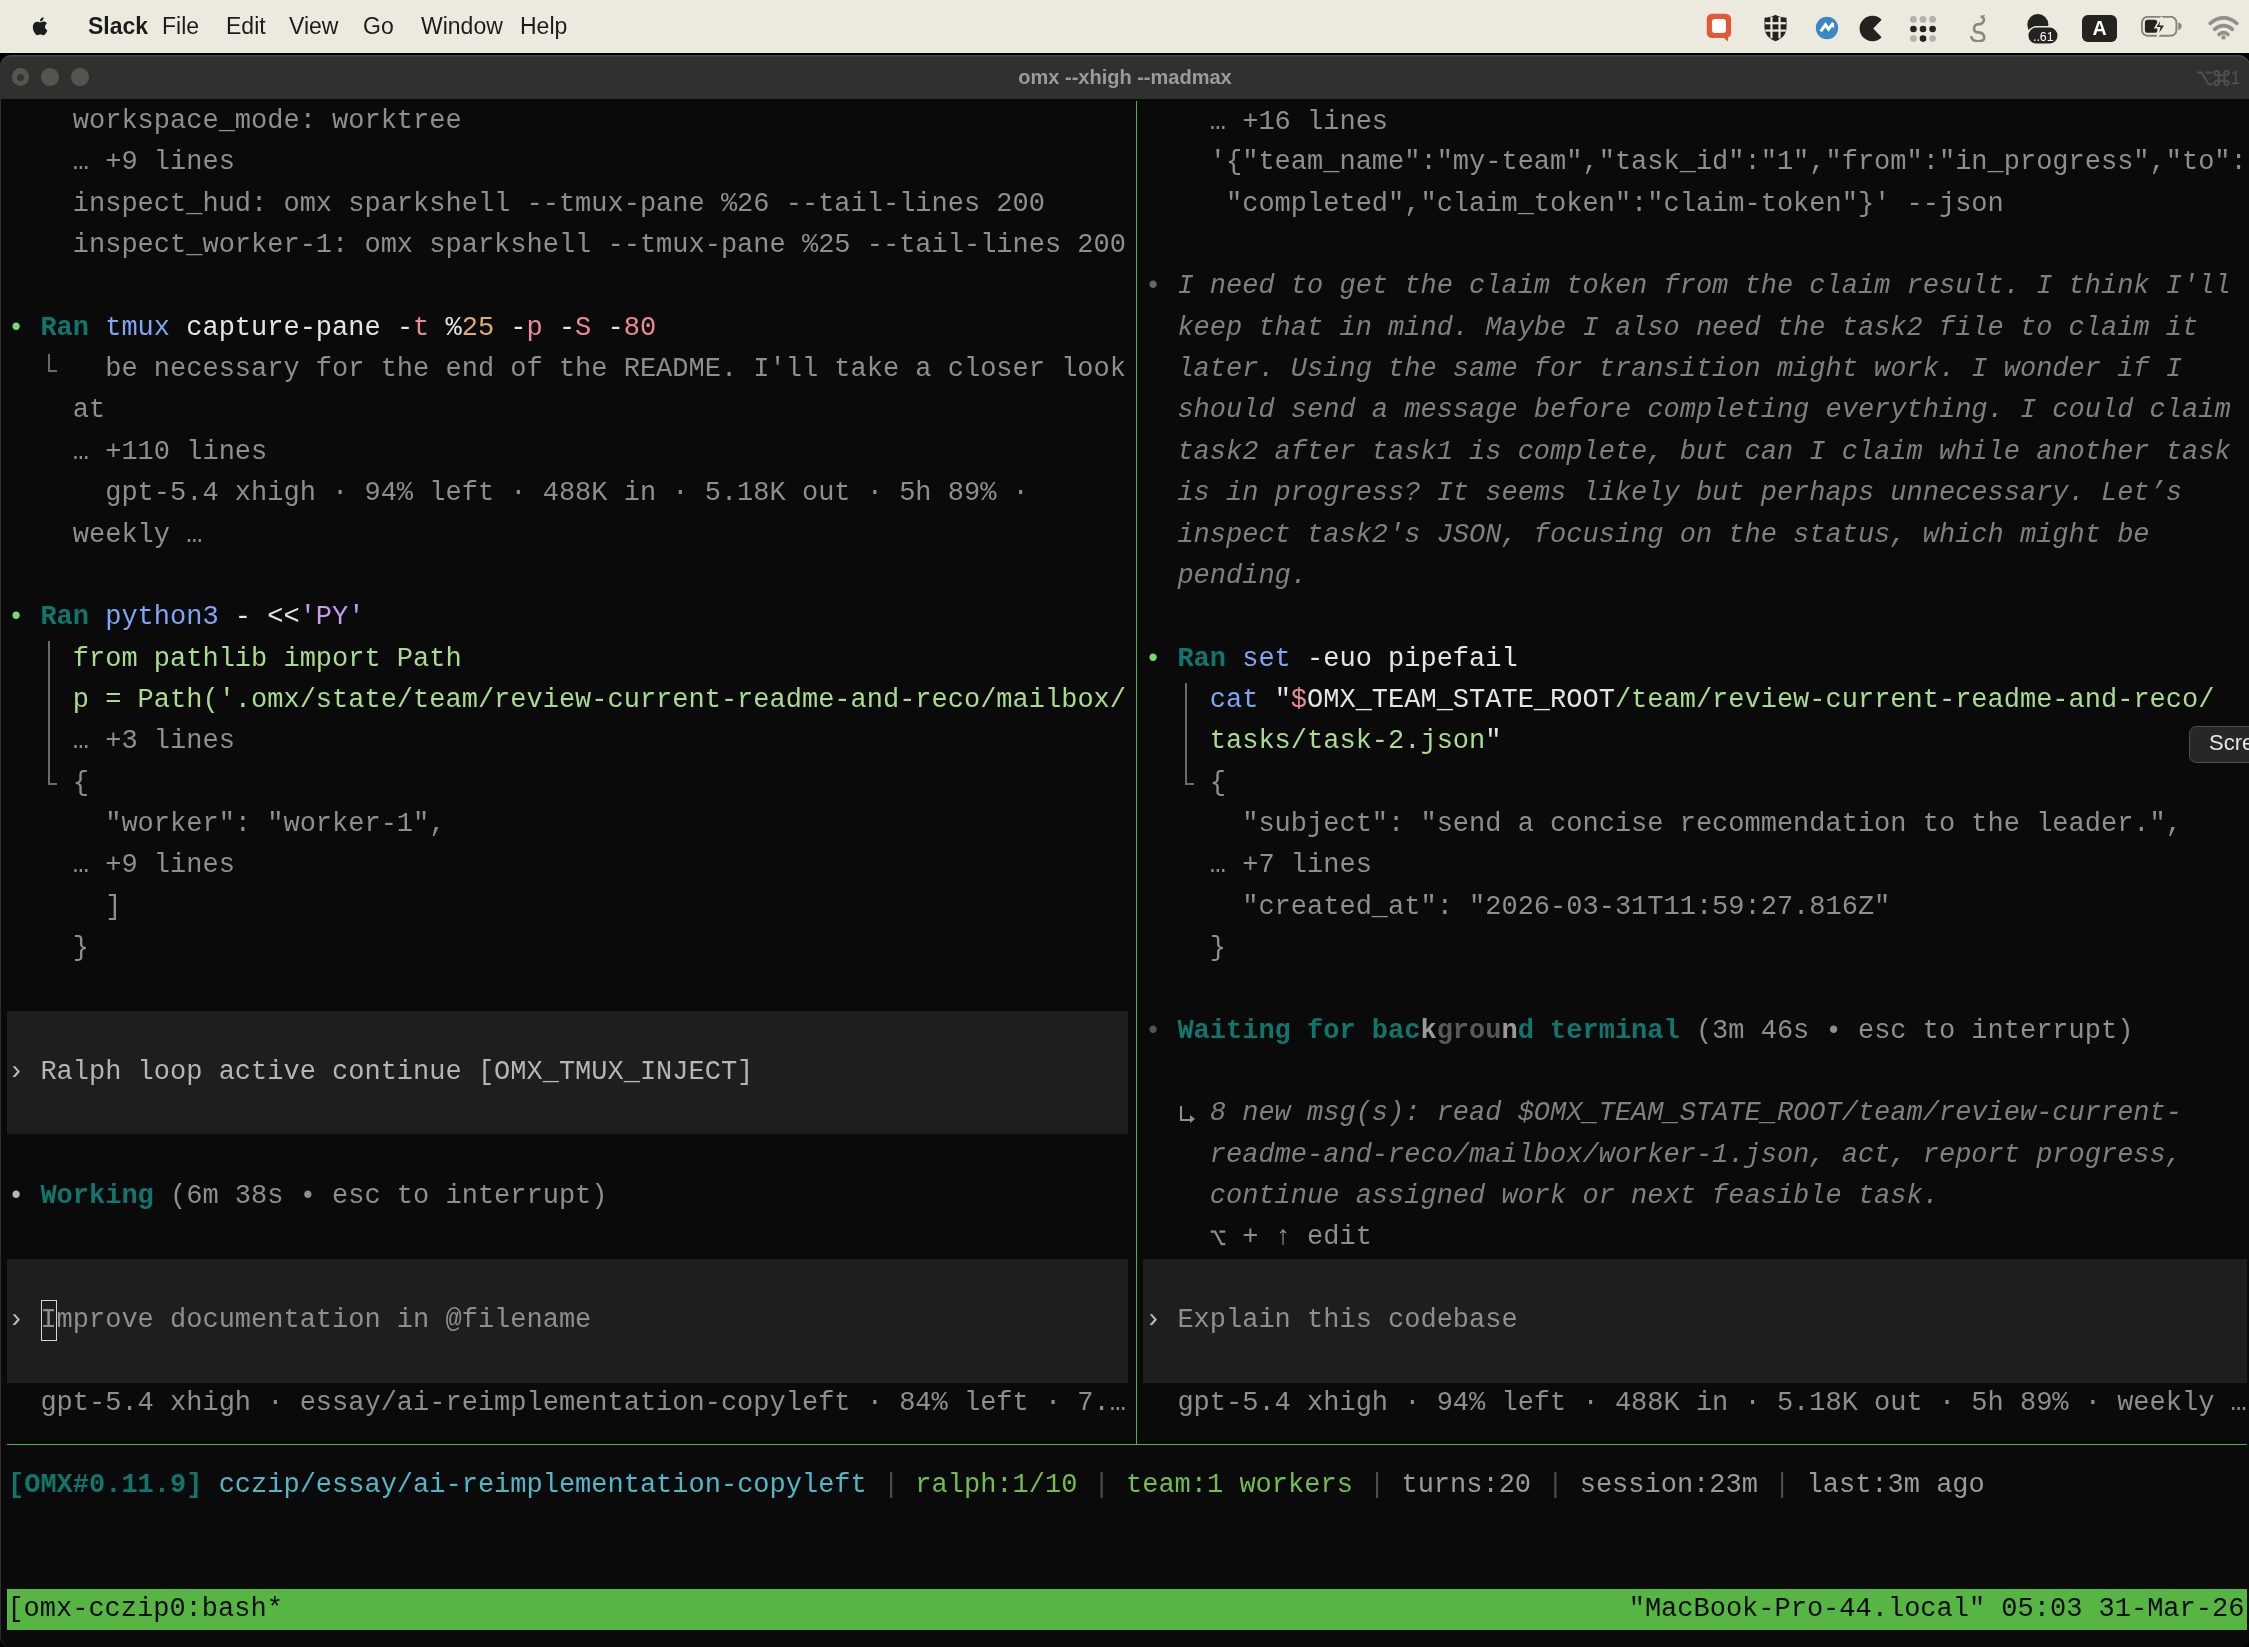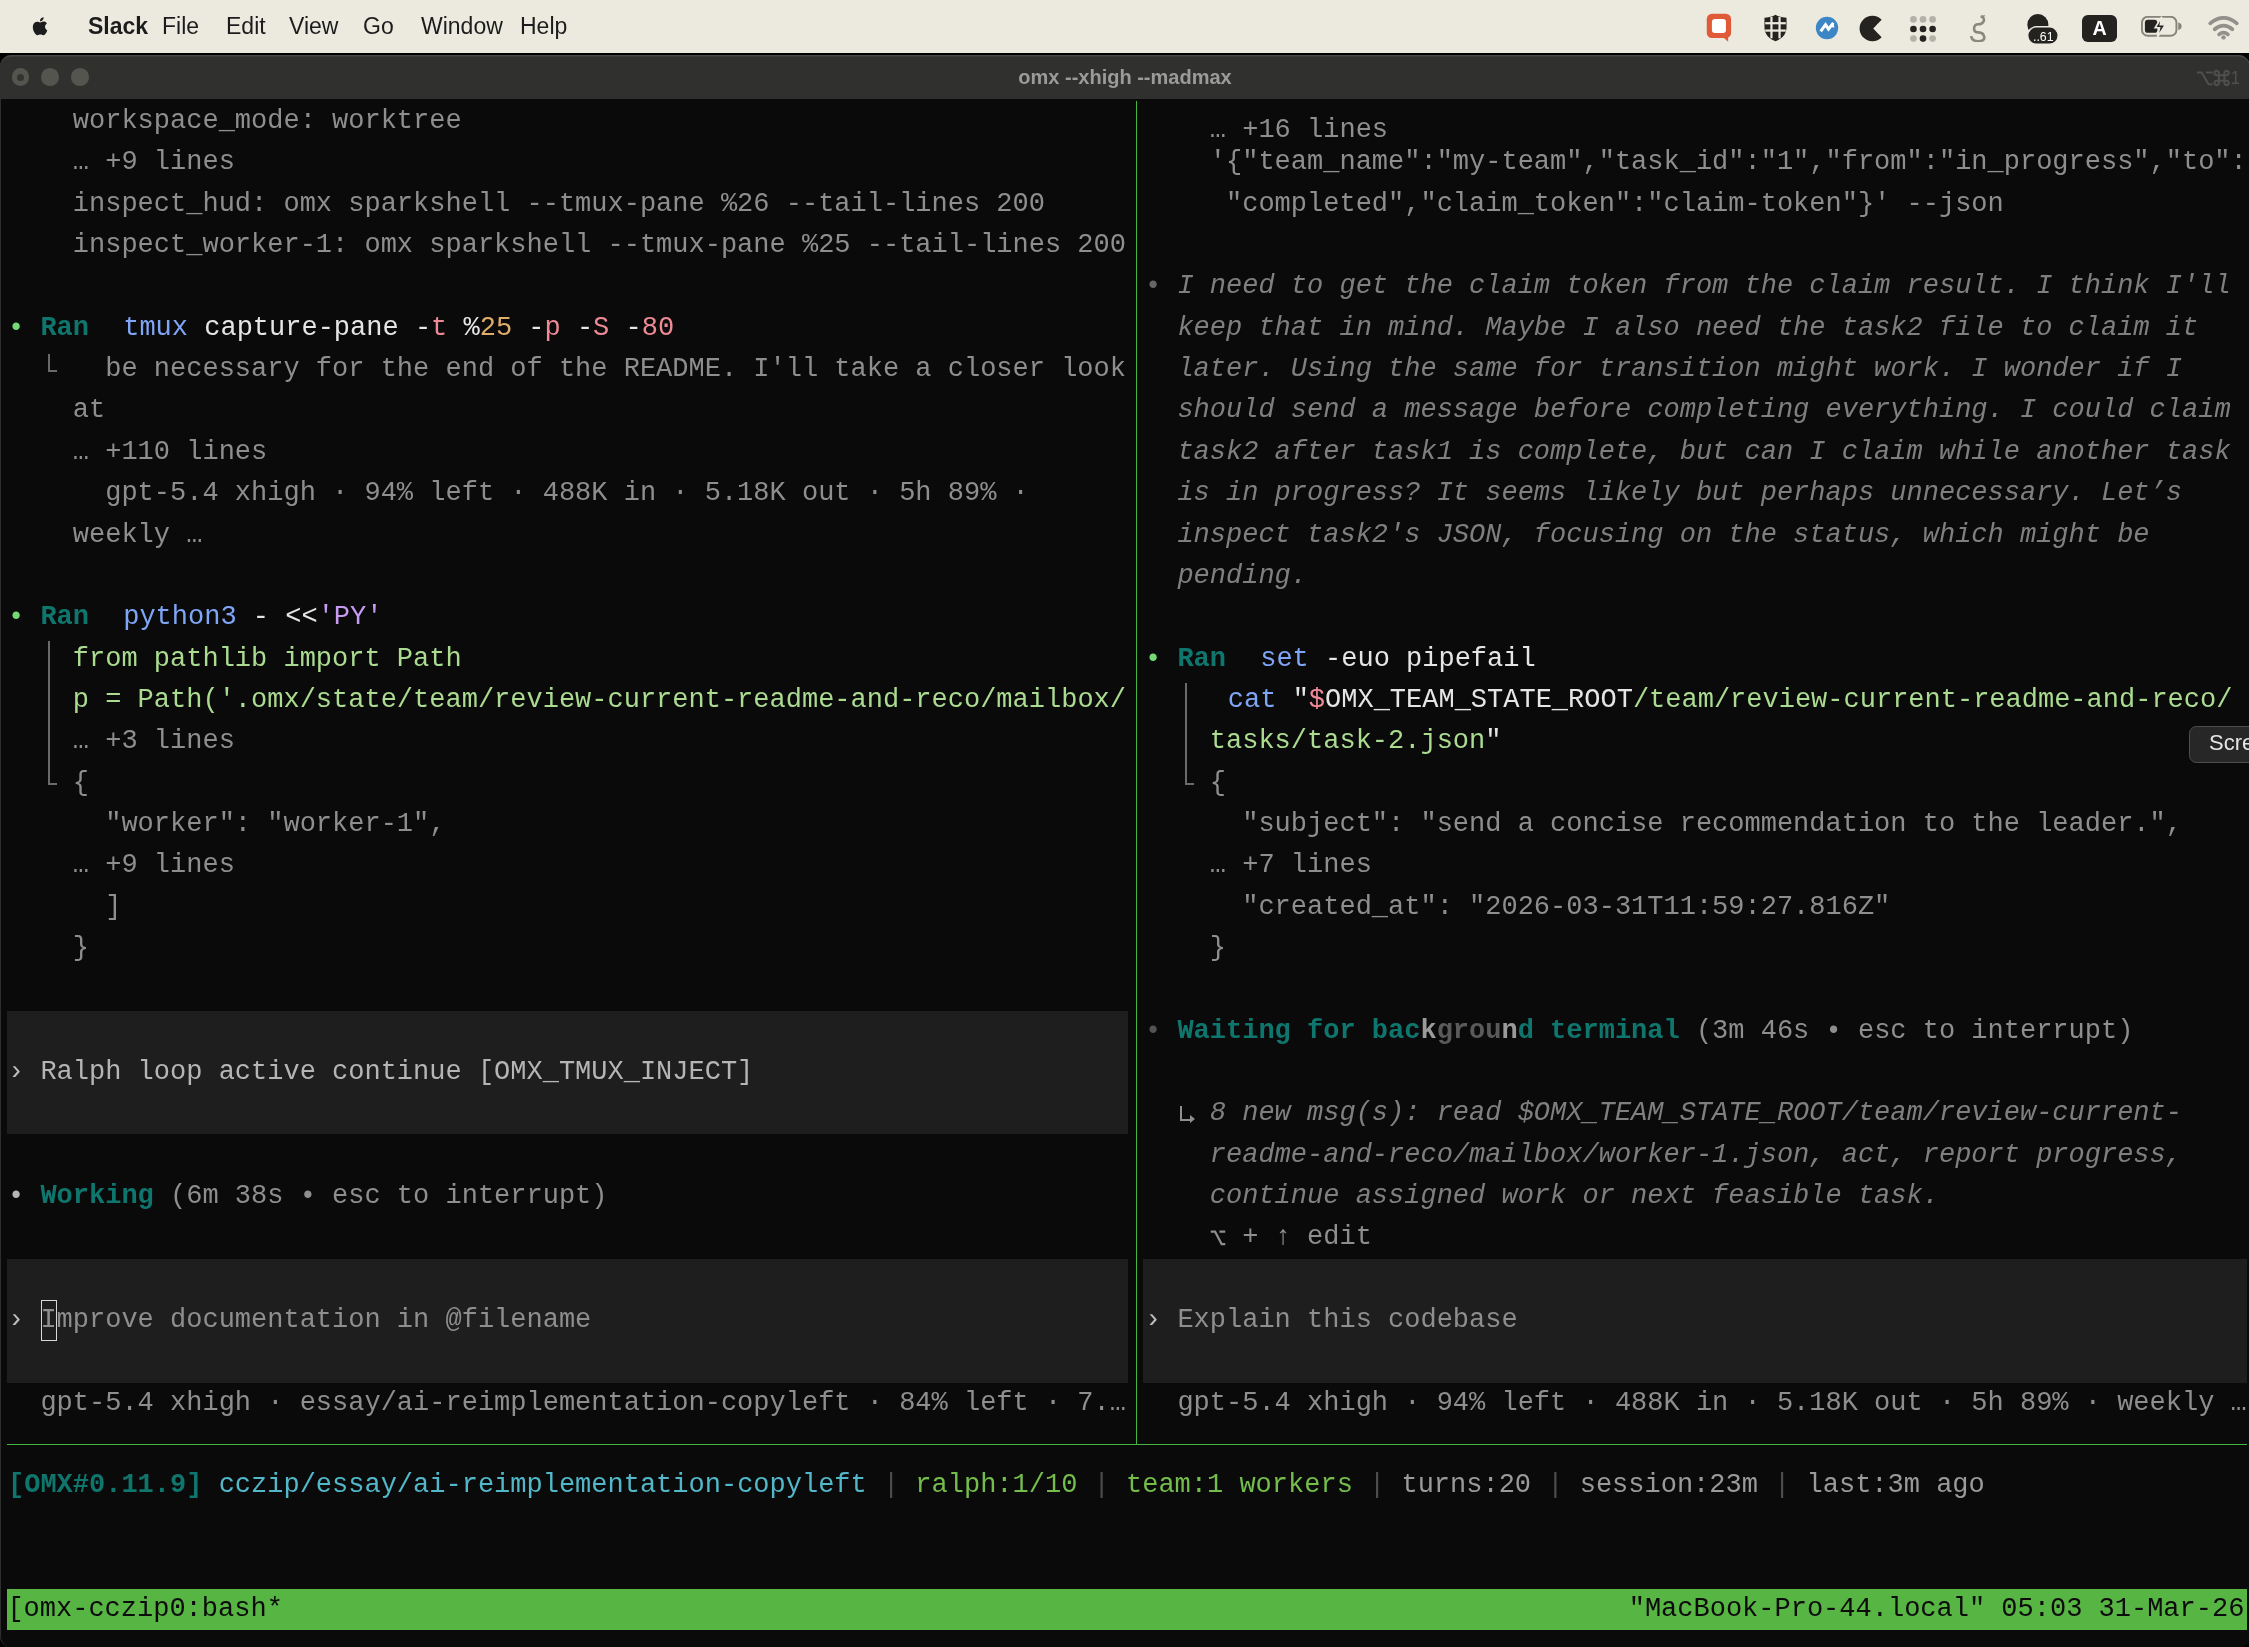--- a/index.html
+++ b/index.html
@@ -8,21 +8,21 @@
 #win { position:absolute; left:0; top:55px; width:2250px; height:1593px; background:#0a0a0a; border-radius:11.8px; }
 #winborders { position:absolute; left:0; top:55px; width:2250px; height:1593px; border-left:1.5px solid #2f2f2f; border-radius:11.8px; pointer-events:none; }
 #titlebar { position:absolute; left:0; top:0; width:100%; height:44px; background:#30302e; border-radius:11.8px 11.8px 0 0; box-shadow:inset 0 1.5px 0 #474745; }
 .tl { position:absolute; top:13.3px; width:17.7px; height:17.7px; border-radius:50%; background:#55554f; }
 #wtitle { position:absolute; left:0; top:0; width:100%; height:56px; line-height:45px; text-align:center; font-size:20px; font-weight:bold; color:#9b9b9b; }
 .L { left:8px; }
 .R { left:1145px; }
 .r { position:absolute; white-space:pre; font-family:"Liberation Mono",monospace; font-size:27px; line-height:41px; height:41px; color:#8e8e8e; }
 .it { font-style:italic; color:#7f7f7f; }
 .w { color:#0f766e; font-weight:bold; }
-.bl { color:#7fa5f5;margin-left:18px; } .lv { color:#e5e5e5; } .rd { color:#ee8a96; }
+.bl { color:#7fa5f5; } .lv { color:#e5e5e5; } .rd { color:#ee8a96; }
 .or { color:#e0ac6c; } .pu { color:#c79bf2; } .gn { color:#aadb90; }
 .cy { color:#52b7c8; } .sg { color:#74bd4c; } .gb { color:#75d974; }
 .sep { color:#4c4c4c; } .lgrey { color:#b5b5b5; } .pr { color:#bdbdbd; } .tb { color:#666666; } .wb { color:#535353; } .g2 { color:#9a9a9a; } .g3 { color:#5a5a5a; }
 .ibox { position:absolute; background:#1e1e1e; }
 .pb { position:absolute; background:#46b441; }
 .cn { position:absolute; background:#6a6a6a; }
 #tmuxbar { position:absolute; left:7.4px; top:1589px; width:2240px; height:41px; background:#57b544; }
 #tmuxbar .t { position:absolute; top:0; white-space:pre; font-family:"Liberation Mono",monospace; font-size:27px; line-height:41px; color:#0c0c0c; }
 #scre { position:absolute; left:2189px; top:726px; width:89px; height:37px; background:#272727; border:1.5px solid #4e4e4e; border-radius:7.4px; color:#e6e6e6; font-family:"Liberation Sans",sans-serif; font-size:22px; line-height:32px; padding-left:19px; }
 #cursor { position:absolute; border:1.5px solid #d8d8d8; }
@@ -134,21 +134,21 @@
 <div class="r L" style="top:721px;">    … +3 lines</div>
 <div class="r L" style="top:763px;">    {</div>
 <div class="r L" style="top:804px;">      "worker": "worker-1",</div>
 <div class="r L" style="top:845px;">    … +9 lines</div>
 <div class="r L" style="top:887px;">      ]</div>
 <div class="r L" style="top:928px;">    }</div>
 <div class="r L" style="top:1052px;"><span class="pr">›</span> <span class="lgrey">Ralph loop active continue [OMX_TMUX_INJECT]</span></div>
 <div class="r L" style="top:1176px;"><span class="lgrey">•</span> <span class="w">Working</span> (6m 38s • esc to interrupt)</div>
 <div class="r L" style="top:1300px;"><span class="pr">›</span> Improve documentation in @filename</div>
 <div class="r L" style="top:1383px;">  gpt-5.4 xhigh · essay/ai-reimplementation-copyleft · 84% left · 7.…</div>
-<div class="r R" style="top:110px;">    … +16 lines</div>
+<div class="r R" style="top:102px;">    … +16 lines</div>
 <div class="r R" style="top:142px;">    '{"team_name":"my-team","task_id":"1","from":"in_progress","to":</div>
 <div class="r R" style="top:184px;">     "completed","claim_token":"claim-token"}' --json</div>
 <div class="r R" style="top:266px;"><span class="tb">•</span> <span class="it">I need to get the claim token from the claim result. I think I'll</span></div>
 <div class="r R" style="top:308px;">  <span class="it">keep that in mind. Maybe I also need the task2 file to claim it</span></div>
 <div class="r R" style="top:349px;">  <span class="it">later. Using the same for transition might work. I wonder if I</span></div>
 <div class="r R" style="top:390px;">  <span class="it">should send a message before completing everything. I could claim</span></div>
 <div class="r R" style="top:432px;">  <span class="it">task2 after task1 is complete, but can I claim while another task</span></div>
 <div class="r R" style="top:473px;">  <span class="it">is in progress? It seems likely but perhaps unnecessary. Let’s</span></div>
 <div class="r R" style="top:515px;">  <span class="it">inspect task2's JSON, focusing on the status, which might be</span></div>
 <div class="r R" style="top:556px;">  <span class="it">pending.</span></div>

